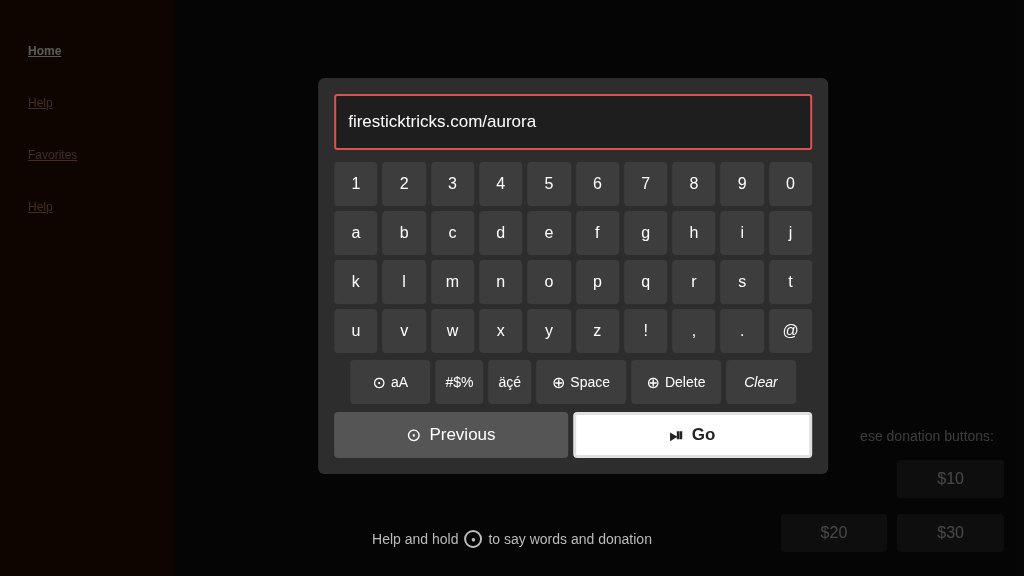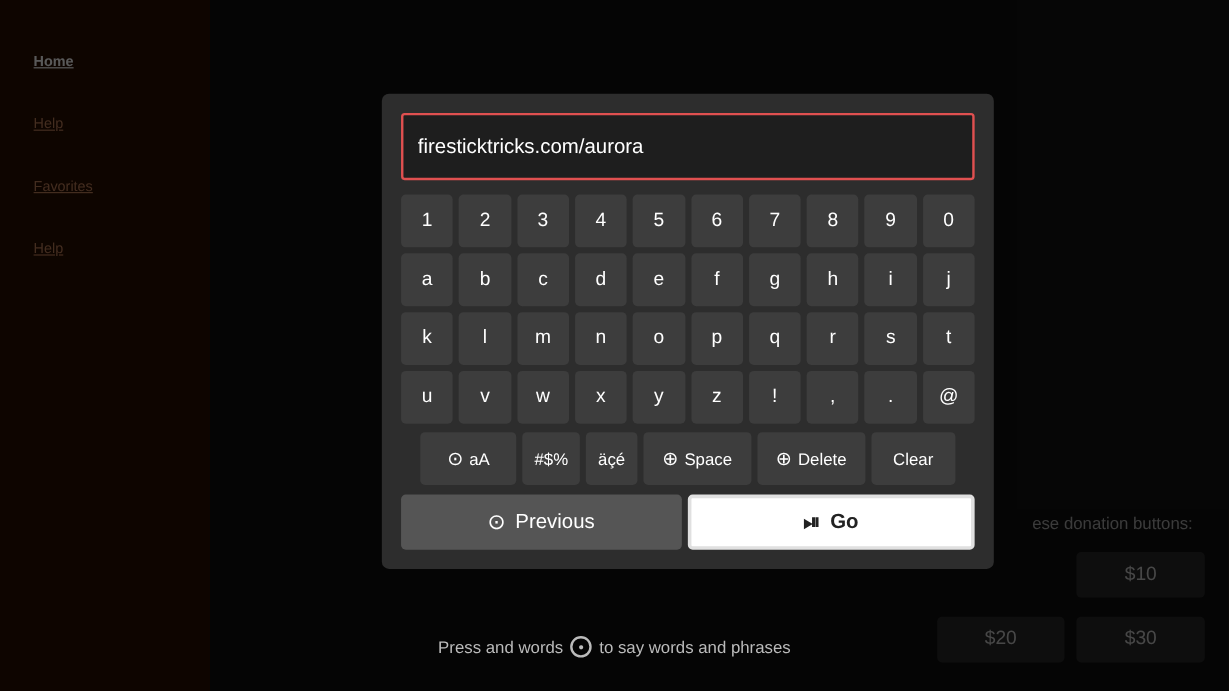--- a/index.html
+++ b/index.html
@@ -172,20 +172,21 @@
     .key-clear {
       background: #3d3d3d;
       color: #fff;
       border: none;
       border-radius: 4px;
       height: 44px;
       font-size: 14px;
       cursor: pointer;
       padding: 0 16px;
       min-width: 70px;
+      font-style: italic;
     }
 
     
     .action-row {
       display: flex;
       gap: 5px;
       margin-top: 8px;
     }
     .btn-previous {
       flex: 1;
@@ -357,16 +358,16 @@
     </button>
     <button class="btn-go">
       <span style="font-size:18px;">⏯</span>
       <span>Go</span>
     </button>
   </div>
 
 </div>
 
 <div class="voice-hint">
-  <span>Press and words</span>
+  <span>Help and hold</span>
   <span class="circle-icon">●</span>
-  <span>to say words and phrases</span>
+  <span>to say words and donation</span>
 </div>
 
 </body></html>

